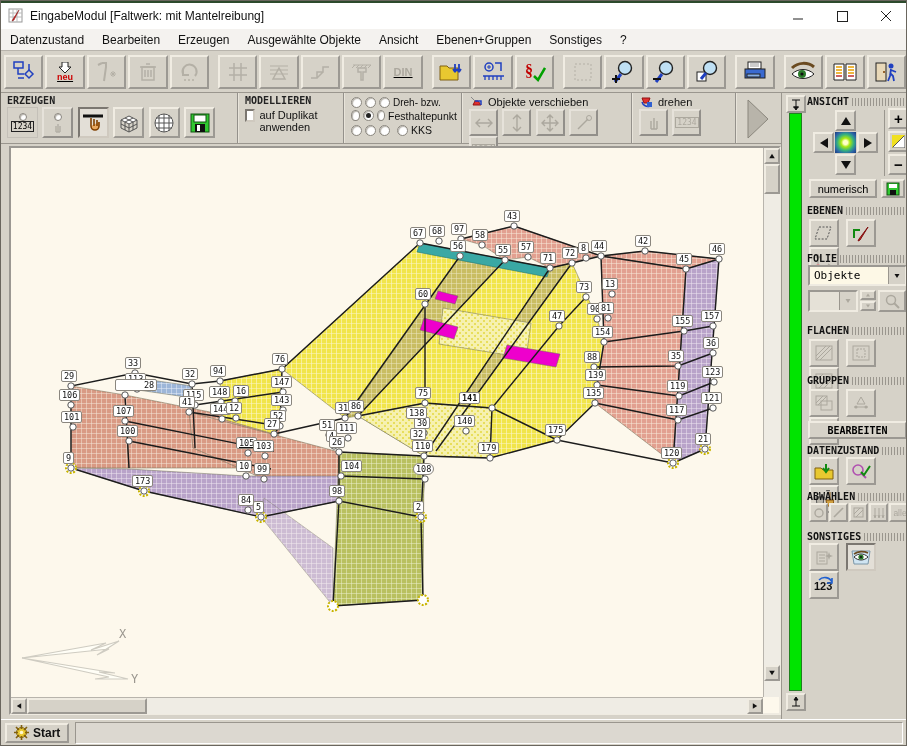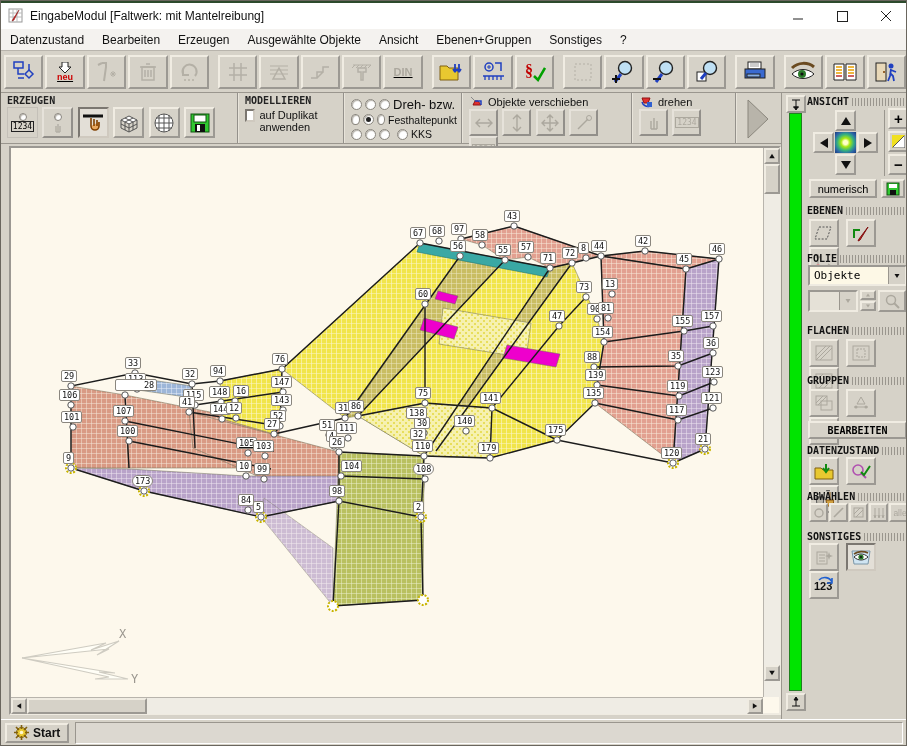--- a/index.html
+++ b/index.html
@@ -291,21 +291,21 @@
       <div style="display:flex;margin-top:3px;">
         <span style="width:13px;height:13px;background:#fff;border:2px inset #cfc9bf;display:inline-block;box-sizing:border-box;"></span>
         <span class="smalltxt" style="margin-left:4px;line-height:12px;">auf Duplikat anwenden</span>
       </div>
     </div>
     <div class="t2group" style="width:118px;padding-top:4px;">
       <div style="display:flex;align-items:center;gap:3px;">
           <span class="radio"></span>
           <span class="radio"></span>
           <span class="radio"></span>
-          <span class="smalltxt" style="font-size:13px;">Dreh- bzw.</span>
+          <span class="smalltxt" style="font-size:10px;">Dreh- bzw.</span>
         </div>
       <div style="display:flex;align-items:flex-start;gap:3px;margin-top:2px;">
           <span class="radio"></span>
           <span class="radio sel"></span>
           <span class="radio"></span>
           <span class="smalltxt" style="font-size:10.5px;">Festhaltepunkt</span>
         </div>
       <div style="display:flex;align-items:center;gap:3px;margin-top:2px;">
           <span class="radio"></span>
           <span class="radio"></span>
@@ -583,21 +583,21 @@
         <div class="nlabel" style="left: 650px; top: 299px;">120</div>
         <div class="nlabel" style="left: 50px; top: 222px;">29</div>
         <div class="nlabel" style="left: 114px; top: 209px;">33</div>
         <div class="nlabel" style="left: 114px; top: 225px;">113</div>
         <div class="nlabel" style="left: 104px; top: 231px; padding-left: 28px;">28</div>
         <div class="nlabel" style="left: 48px; top: 241px;">106</div>
         <div class="nlabel" style="left: 102px; top: 257px;">107</div>
         <div class="nlabel" style="left: 50px; top: 263px;">101</div>
         <div class="nlabel" style="left: 106px; top: 277px;">100</div>
         <div class="nlabel" style="left: 52px; top: 304px;">9</div>
-        <div class="nlabel" style="left: 121px; top: 327px; border-radius: 6px;">173</div>
+        <div class="nlabel" style="left: 121px; top: 327px;">173</div>
         <div class="nlabel" style="left: 171px; top: 220px;">32</div>
         <div class="nlabel" style="left: 199px; top: 217px;">94</div>
         <div class="nlabel" style="left: 261px; top: 205px;">76</div>
         <div class="nlabel" style="left: 172px; top: 241px;">115</div>
         <div class="nlabel" style="left: 198px; top: 238px;">148</div>
         <div class="nlabel" style="left: 222px; top: 237px;">16</div>
         <div class="nlabel" style="left: 168px; top: 248px;">41</div>
         <div class="nlabel" style="left: 199px; top: 255px;">144</div>
         <div class="nlabel" style="left: 215px; top: 254px;">12</div>
         <div class="nlabel" style="left: 260px; top: 228px;">147</div>
@@ -620,21 +620,21 @@
         <div class="nlabel" style="left: 318px; top: 312px; margin-left: 12px;">104</div>
         <div class="nlabel" style="left: 402px; top: 353px;">2</div>
         <div class="nlabel" style="left: 402px; top: 315px; border-radius: 6px;">108</div>
         <div class="nlabel" style="left: 401px; top: 292px;">110</div>
         <div class="nlabel" style="left: 403px; top: 269px;">30</div>
         <div class="nlabel" style="left: 399px; top: 280px;">32</div>
         <div class="nlabel" style="left: 395px; top: 259px;">138</div>
         <div class="nlabel" style="left: 443px; top: 267px;">140</div>
         <div class="nlabel" style="left: 467px; top: 294px;">179</div>
         <div class="nlabel" style="left: 534px; top: 276px;">175</div>
-        <div class="nlabel" style="left: 469px; top: 244px;">141</div>
+        <div class="nlabel" style="left: 448px; top: 244px; font-weight: bold;">141</div>
         <div class="nlabel" style="left: 404px; top: 239px;">75</div>
         <div class="nlabel" style="left: 572px; top: 239px;">135</div>
         <div class="nlabel" style="left: 574px; top: 221px;">139</div>
         <div class="nlabel" style="left: 573px; top: 203px;">88</div>
         <div class="nlabel" style="left: 581px; top: 178px;">154</div>
         <div class="nlabel" style="left: 576px; top: 155px;">90</div>
         <div class="nlabel" style="left: 587px; top: 154px;">81</div>
         <div class="nlabel" style="left: 538px; top: 162px;">47</div>
         <div class="nlabel" style="left: 565px; top: 133px;">73</div>
         <div class="nlabel" style="left: 591px; top: 130px;">13</div>

